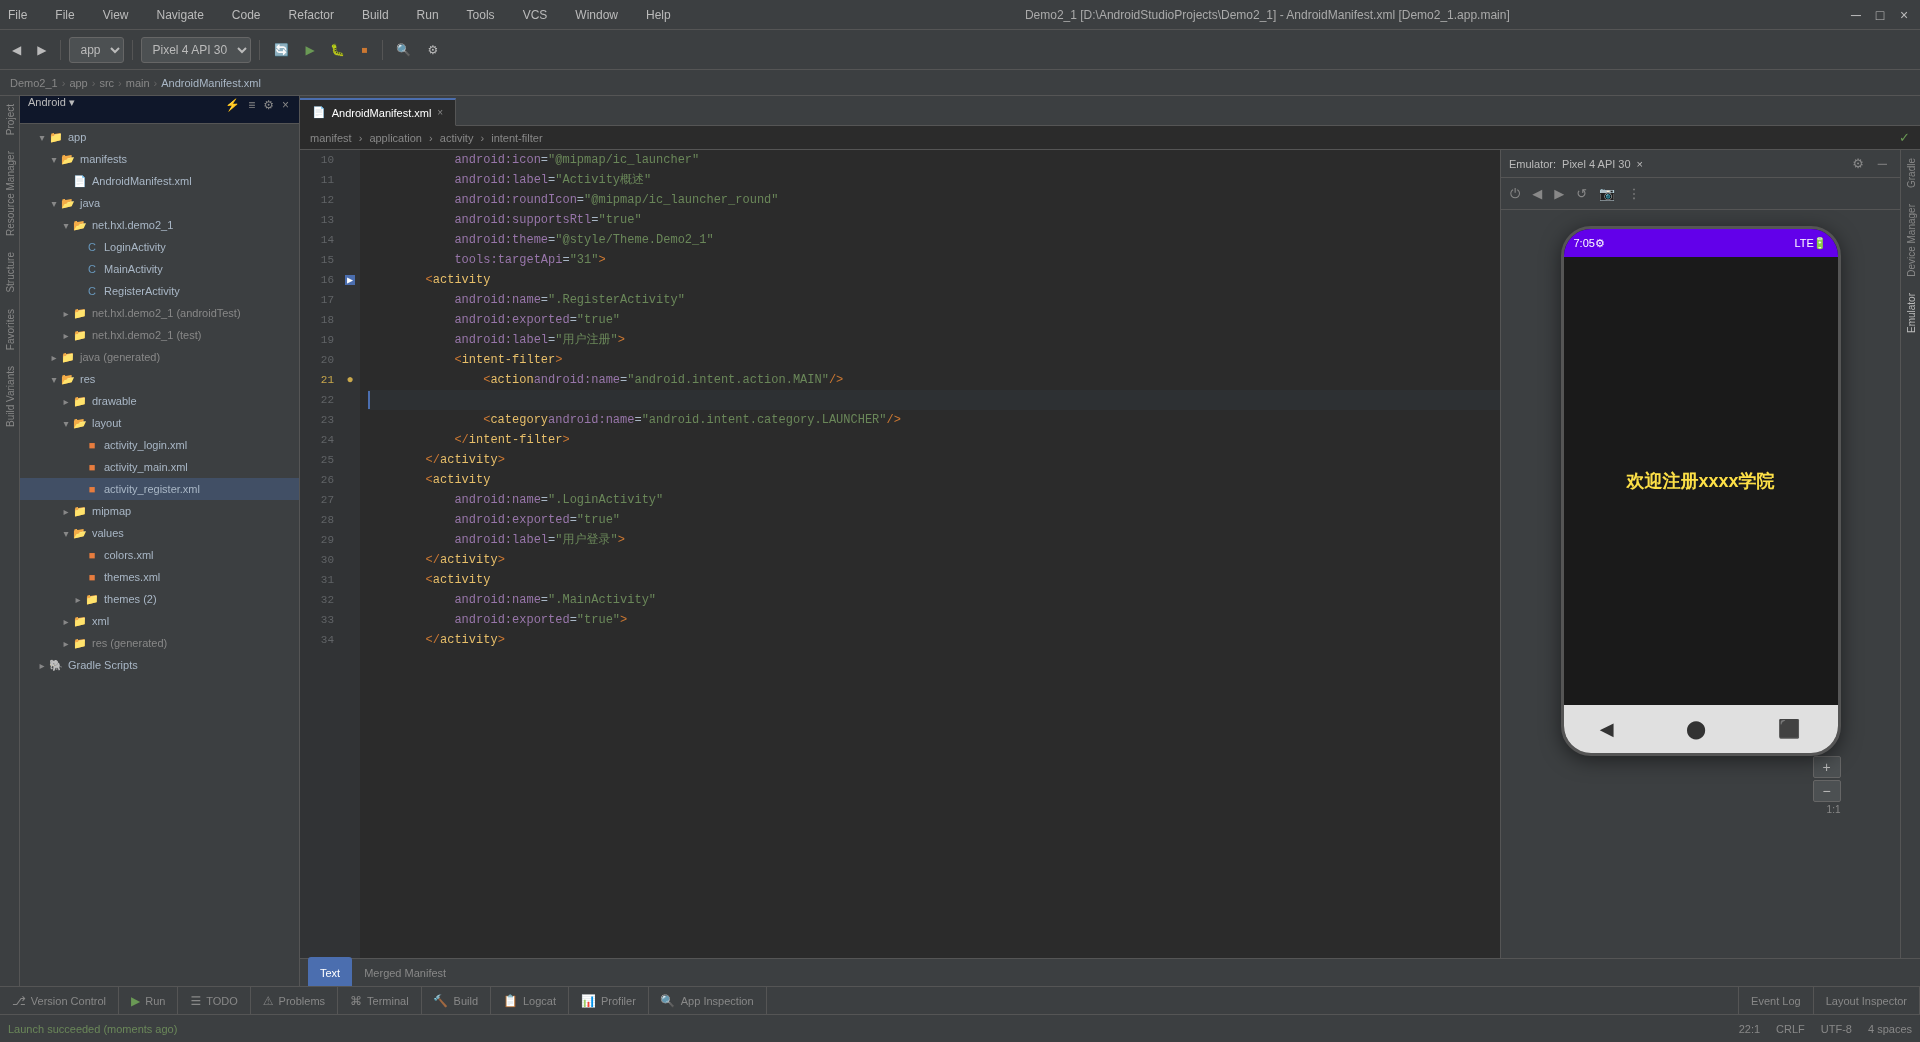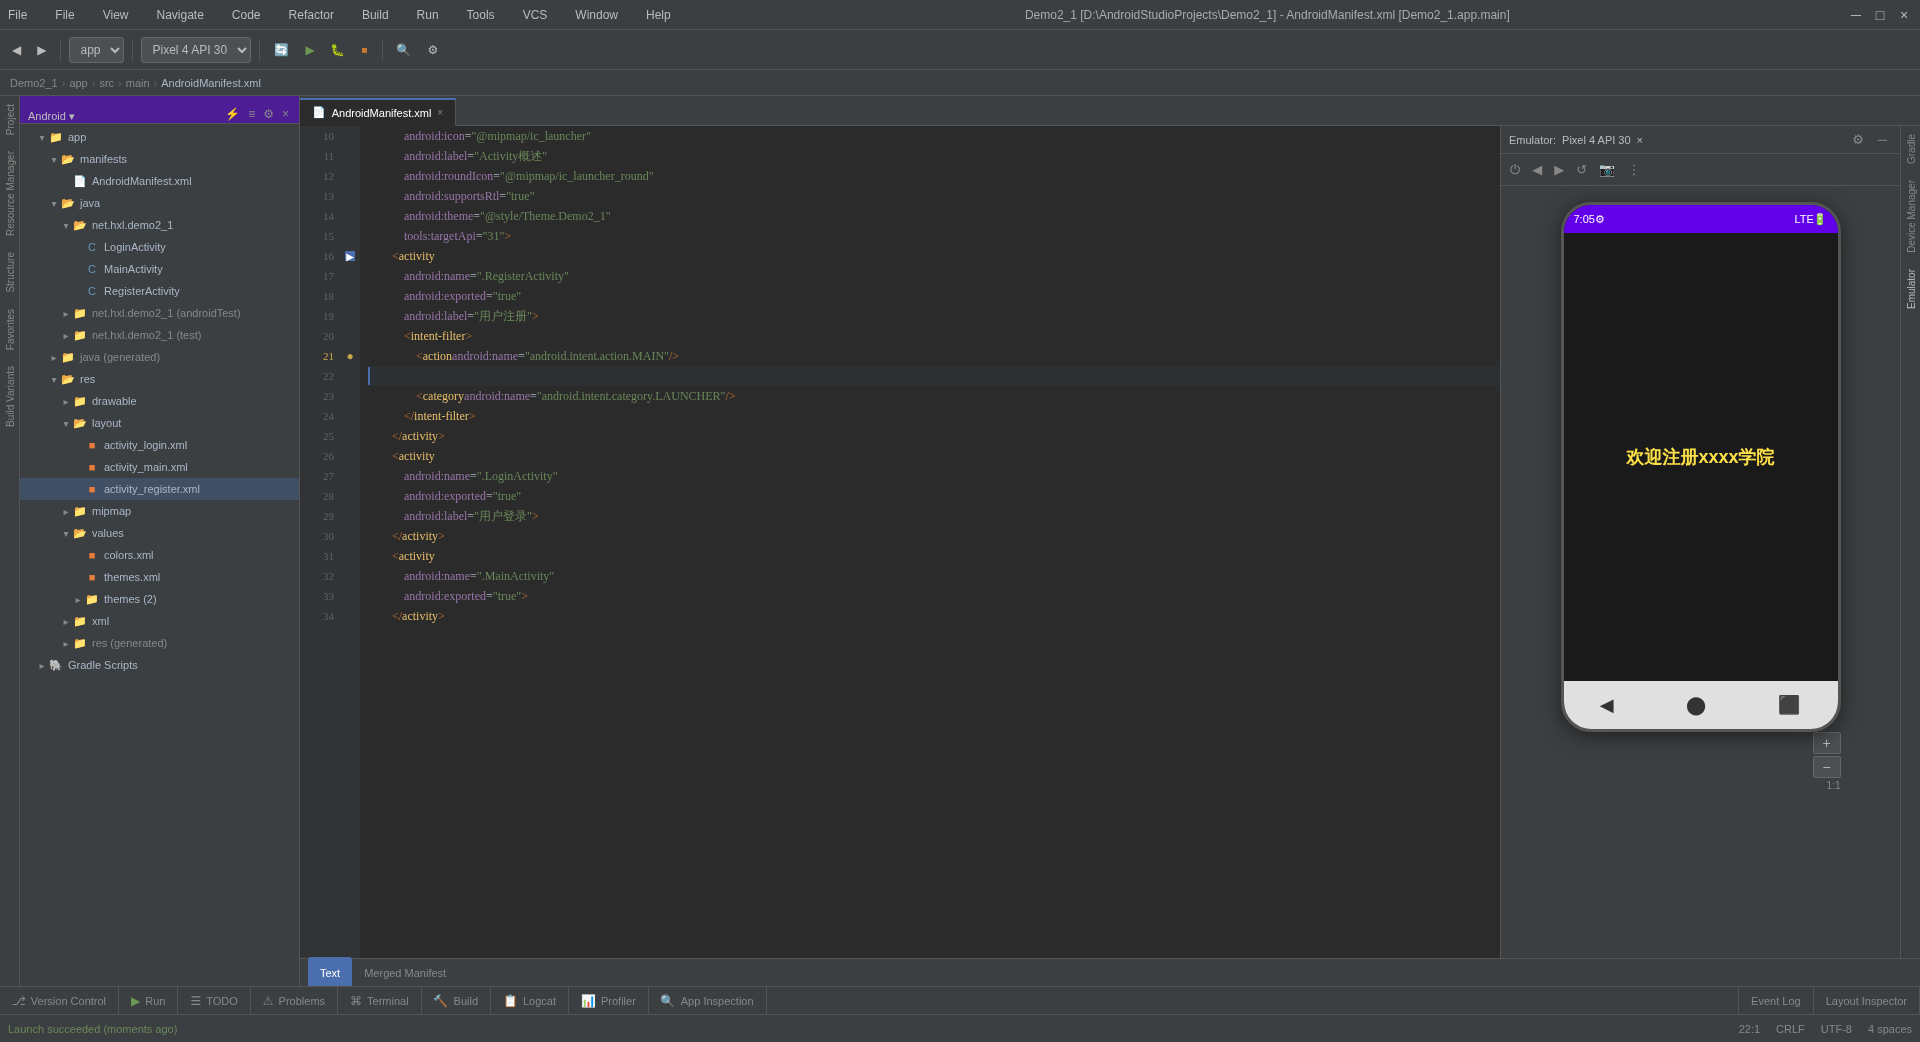--- a/index.html
+++ b/index.html
@@ -21,42 +21,42 @@
 
     
     .breadcrumb { background: #3c3f41; height: 26px; display: flex; align-items: center; padding: 0 10px; border-bottom: 1px solid #555; color: #888; font-size: 11px; flex-shrink: 0; }
     .breadcrumb-sep { margin: 0 4px; color: #666; }
 
     
     .main-area { display: flex; flex: 1; overflow: hidden; }
 
     
     .file-tree { width: 280px; background: #3c3f41; border-right: 1px solid #555; display: flex; flex-direction: column; flex-shrink: 0; }
-    .panel-header { height: 28px; background: #4c1d95; display: flex; align-items: flex-end; padding: 0 8px; border-bottom: 1px solid #555; color: #bbb; font-size: 11px; gap: 15px; }
+    .panel-header { height: 28px; background: #0f172a; display: flex; align-items: flex-start; padding: 0 8px; border-bottom: 1px solid #555; color: #bbb; font-size: 11px; gap: 15px; }
     .panel-header-icons { margin-left: auto; display: flex; gap: 4px; }
     .panel-icon-btn { background: none; border: none; color: #888; cursor: pointer; font-size: 12px; padding: 2px; }
     .tree-content { flex: 1; overflow-y: auto; padding: 2px 0; }
     .tree-item { display: flex; align-items: center; height: 22px; padding-left: 8px; cursor: pointer; white-space: nowrap; color: #a9b7c6; }
     .tree-item.selected { background: #4b6eaf55; }
     .tree-indent { display: inline-block; }
     .tree-arrow { width: 12px; display: inline-flex; align-items: center; justify-content: center; color: #888; font-size: 10px; flex-shrink: 0; }
     .tree-icon { width: 16px; height: 16px; display: inline-flex; align-items: center; justify-content: center; margin-right: 4px; flex-shrink: 0; font-size: 11px; }
     .folder-icon { color: #c9a84c; }
     .file-icon-xml { color: #e87d3e; }
     .file-icon-java { color: #6897bb; }
     .file-icon-manifest { color: #cc7832; }
     .tree-label { font-size: 11px; }
     .tree-label.gray { color: #888; }
     .editor-tabs { height: 30px; background: #3c3f41; display: flex; align-items: flex-end; border-bottom: 1px solid #555; flex-shrink: 0; }
     .editor-tab { height: 28px; padding: 0 12px; display: flex; align-items: center; gap: 6px; font-size: 11px; cursor: pointer; border-right: 1px solid #555; color: #888; }
     .editor-tab.active { background: #2b2b2b; color: #fff; border-top: 2px solid #4b6eaf; border-bottom: 1px solid #2b2b2b; margin-bottom: -1px; }
     .editor-tab-close { color: #888; font-size: 10px; cursor: pointer; }
 
     
-    .code-editor { flex: 1; overflow: auto; display: flex; background: #2b2b2b; font-family: Liberation Serif, serif; font-size: 12px; }
+    .code-editor { flex: 1; overflow: auto; display: flex; background: #2b2b2b; font-family: Liberation Mono, monospace; font-size: 12px; }
     .line-numbers { width: 40px; background: #313335; color: #606366; text-align: right; padding: 0 6px; flex-shrink: 0; user-select: none; line-height: 20px; }
     .line-number { height: 20px; display: flex; align-items: center; justify-content: flex-end; font-size: 11px; }
     .line-gutter { width: 20px; background: #313335; flex-shrink: 0; }
     .gutter-icon { height: 20px; display: flex; align-items: center; justify-content: center; }
     .code-content { flex: 1; padding: 0 0 0 8px; line-height: 20px; color: #a9b7c6; }
     .code-line { height: 20px; display: flex; align-items: center; white-space: pre; }
 
     
     .xml-tag { color: #e8bf6a; }
     .xml-attr { color: #9876aa; }
@@ -365,20 +365,32 @@
   <div style="flex:1; display:flex; flex-direction:column; overflow:hidden;">
 
     <div class="editor-tabs">
       <div class="editor-tab active">
         <span style="color:#cc7832;">📄</span>
         <span>AndroidManifest.xml</span>
         <span class="editor-tab-close">×</span>
       </div>
     </div>
 
+    <div style="height:24px; background:#2b2b2b; display:flex; align-items:center; padding:0 10px; border-bottom:1px solid #555; font-size:11px; color:#888; flex-shrink:0; gap:4px;">
+      <span>
+        <span style="cursor:pointer;">manifest</span>
+        <span style="margin:0 4px;">›</span>
+        <span style="cursor:pointer;">application</span>
+        <span style="margin:0 4px;">›</span>
+        <span style="cursor:pointer;">activity</span>
+        <span style="margin:0 4px;">›</span>
+        <span style="cursor:pointer;">intent-filter</span>
+      </span>
+      <span style="margin-left:auto; color:#6a9955; font-size:13px;">✓</span>
+    </div>
 
     <div style="flex:1; display:flex; overflow:hidden;">
 
       <div class="code-editor">
 
         <div class="line-numbers">
           <div class="line-number">10</div>
           <div class="line-number">11</div>
           <div class="line-number">12</div>
           <div class="line-number">13</div>

